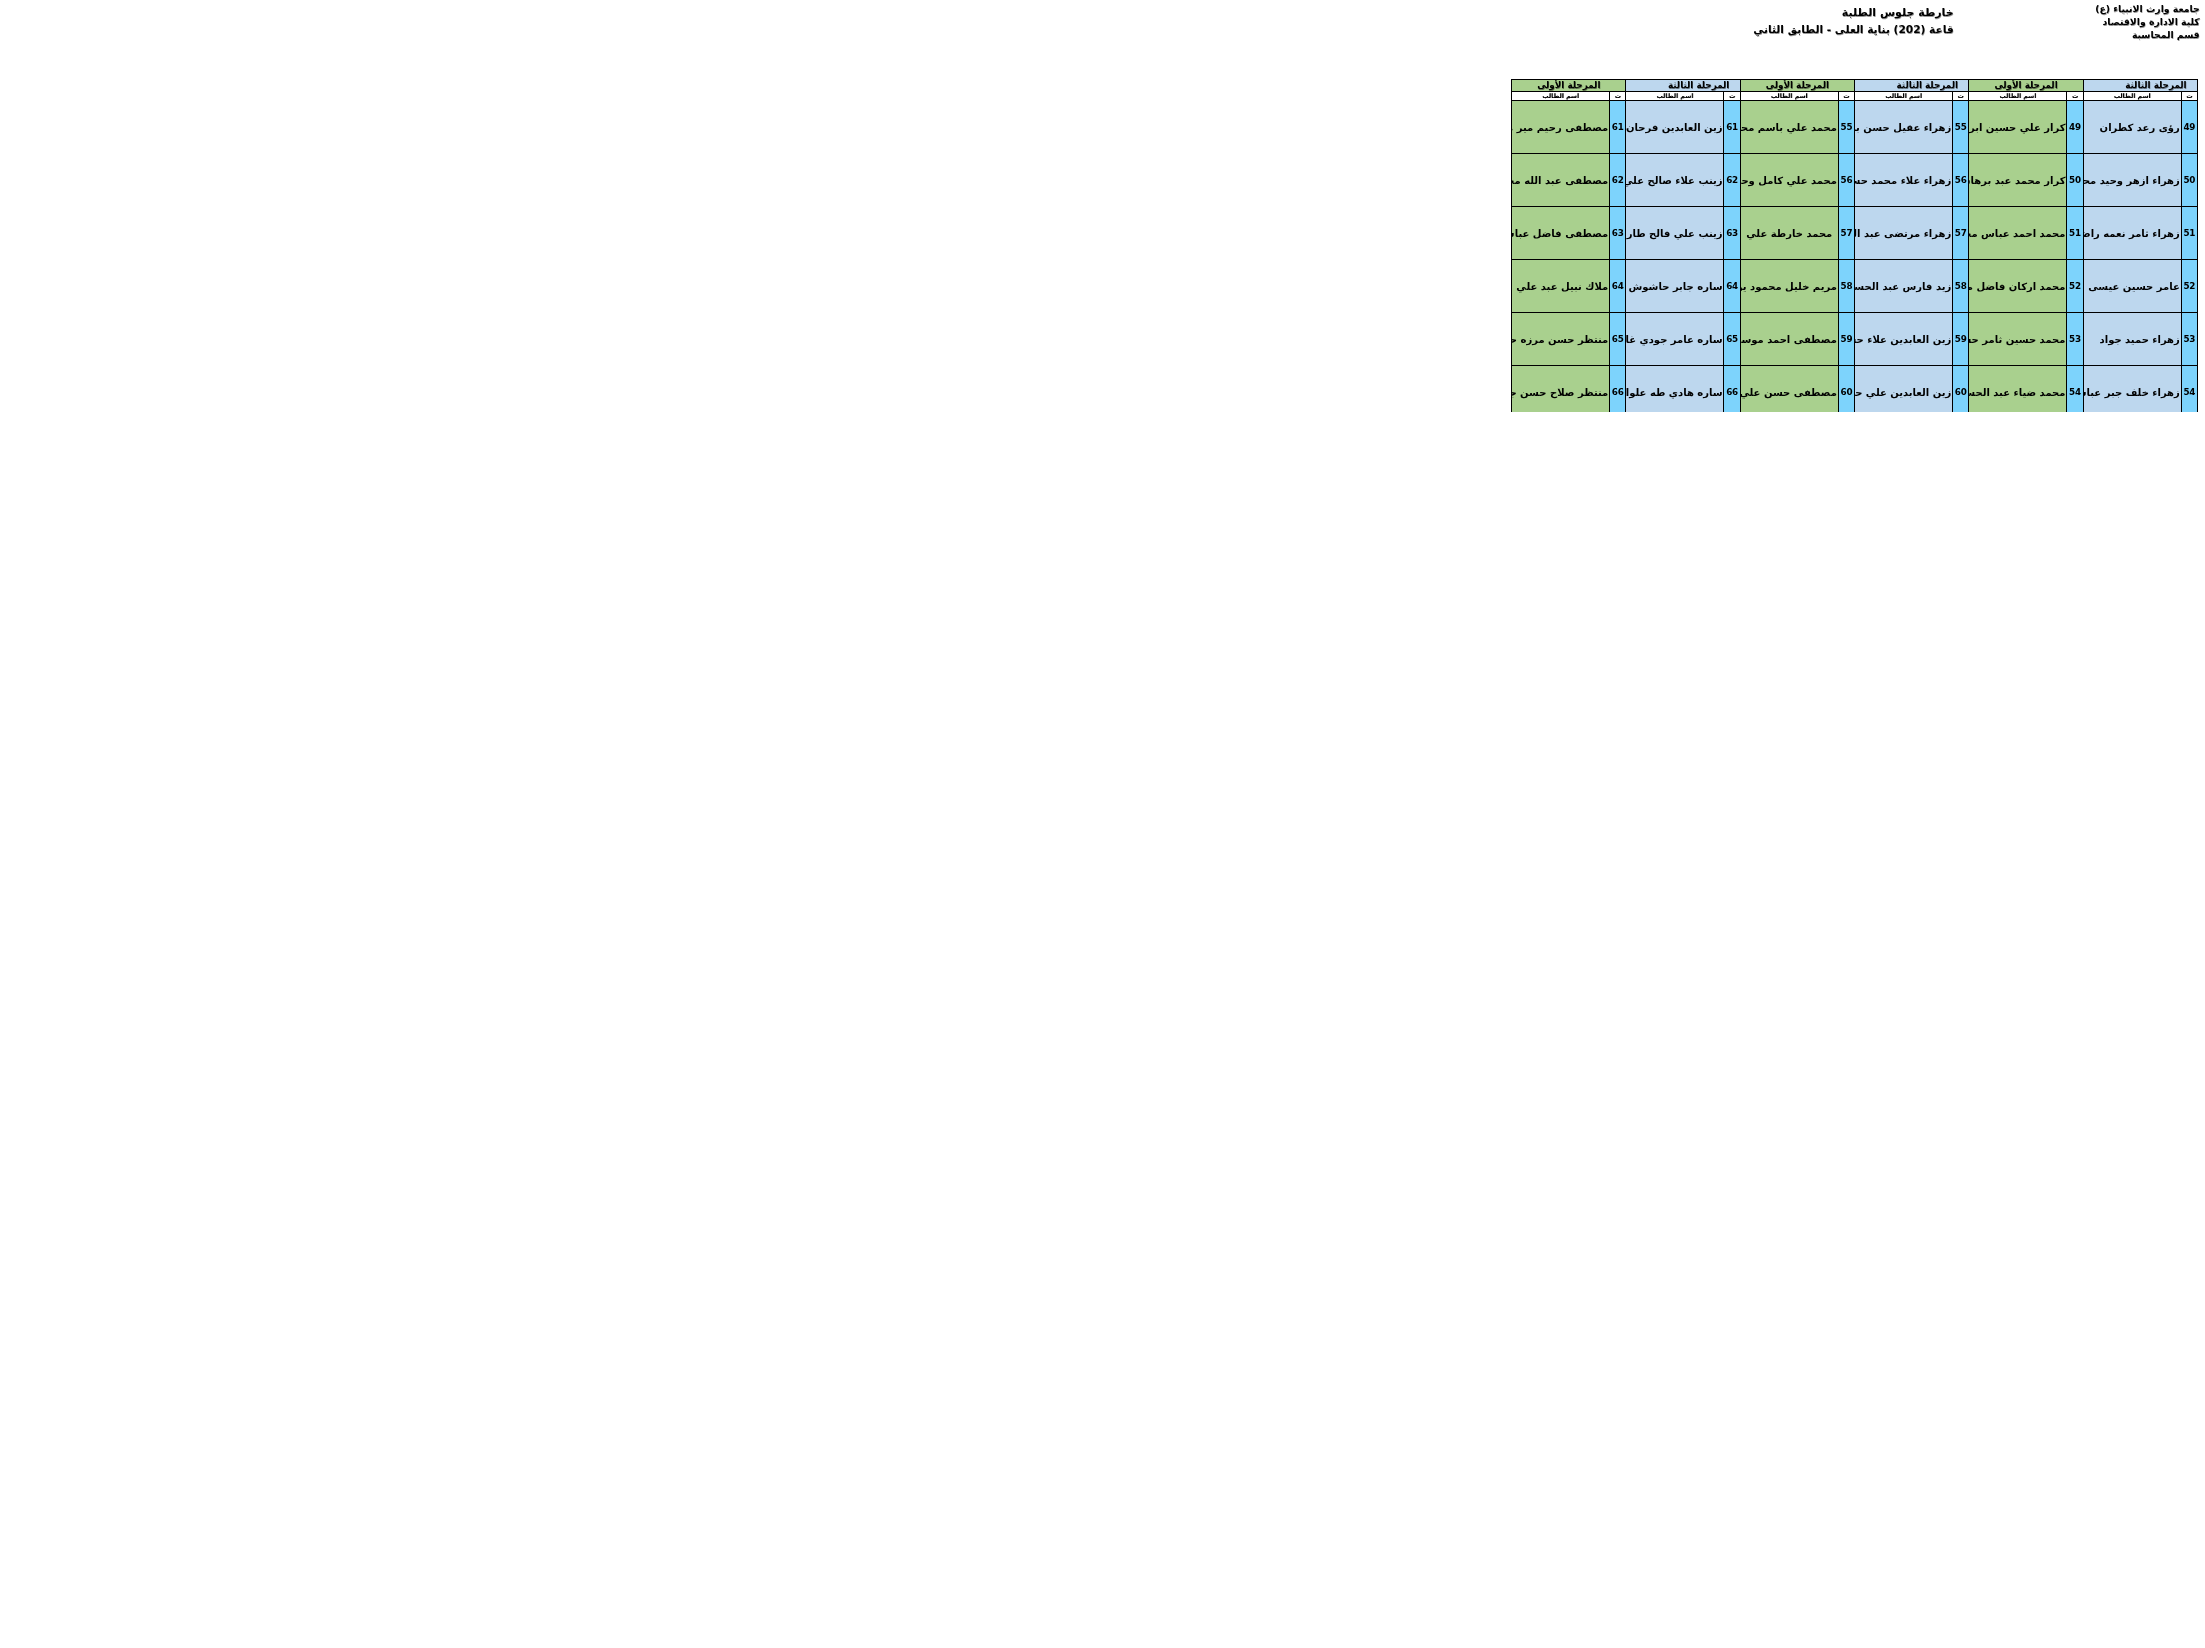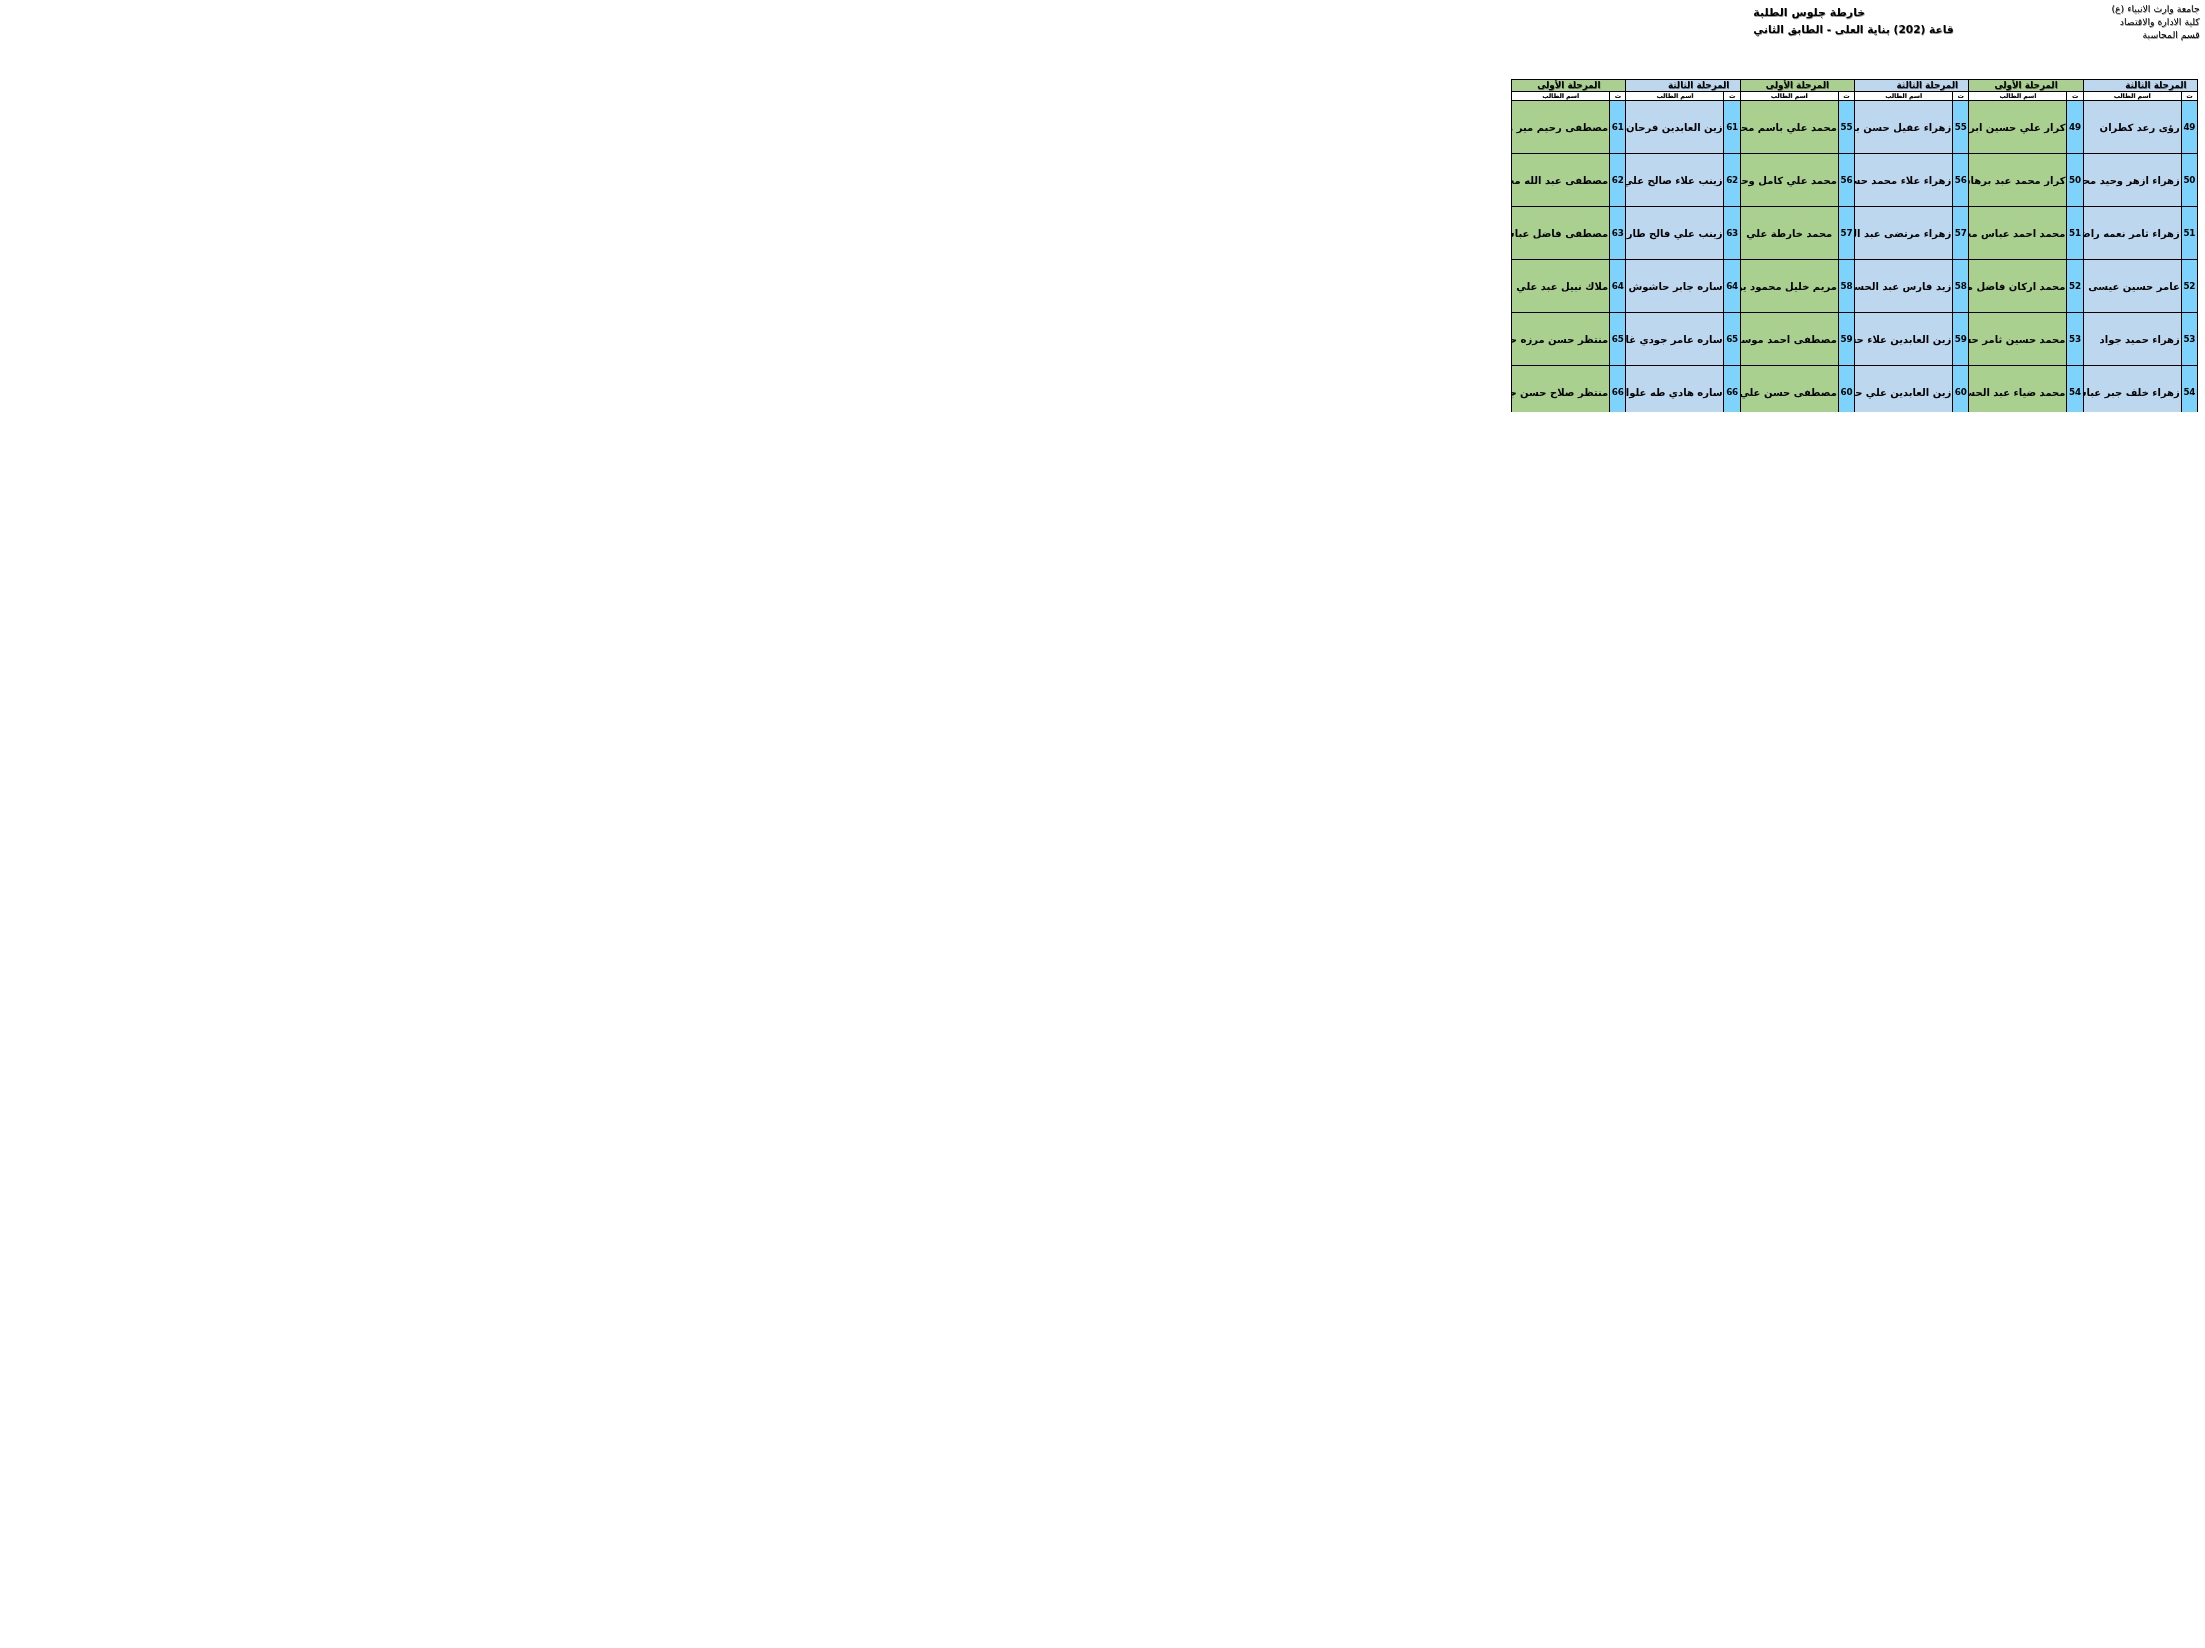--- a/index.html
+++ b/index.html
@@ -14,31 +14,31 @@
     height: 412px;
     background: #fff;
     overflow: hidden;
   }
   
   .page-header { position: relative; height: 79px; }
   .university-block {
     position: absolute;
     top: 1.8px; right: 5.3px;
     text-align: right;
-    font-weight: normal;
+    font-weight: bold;
     font-size: 9.3px;
     line-height: 1.42;
     text-shadow: 0.5px 0.5px 0.3px rgba(0,0,0,0.4);
     white-space: nowrap;
   }
   .title-block {
     position: absolute;
     top: 3.5px; left: 50%;
     transform: translateX(-50%);
-    text-align: left;
+    text-align: right;
     font-weight: bold;
     font-size: 10.6px;
     line-height: 1.55;
     text-shadow: 0.5px 0.5px 0.3px rgba(0,0,0,0.4);
     white-space: nowrap;
   }
   .title-block .t1 { font-size: 11px; }
   
   table.seating-table {
     border-collapse: collapse;

